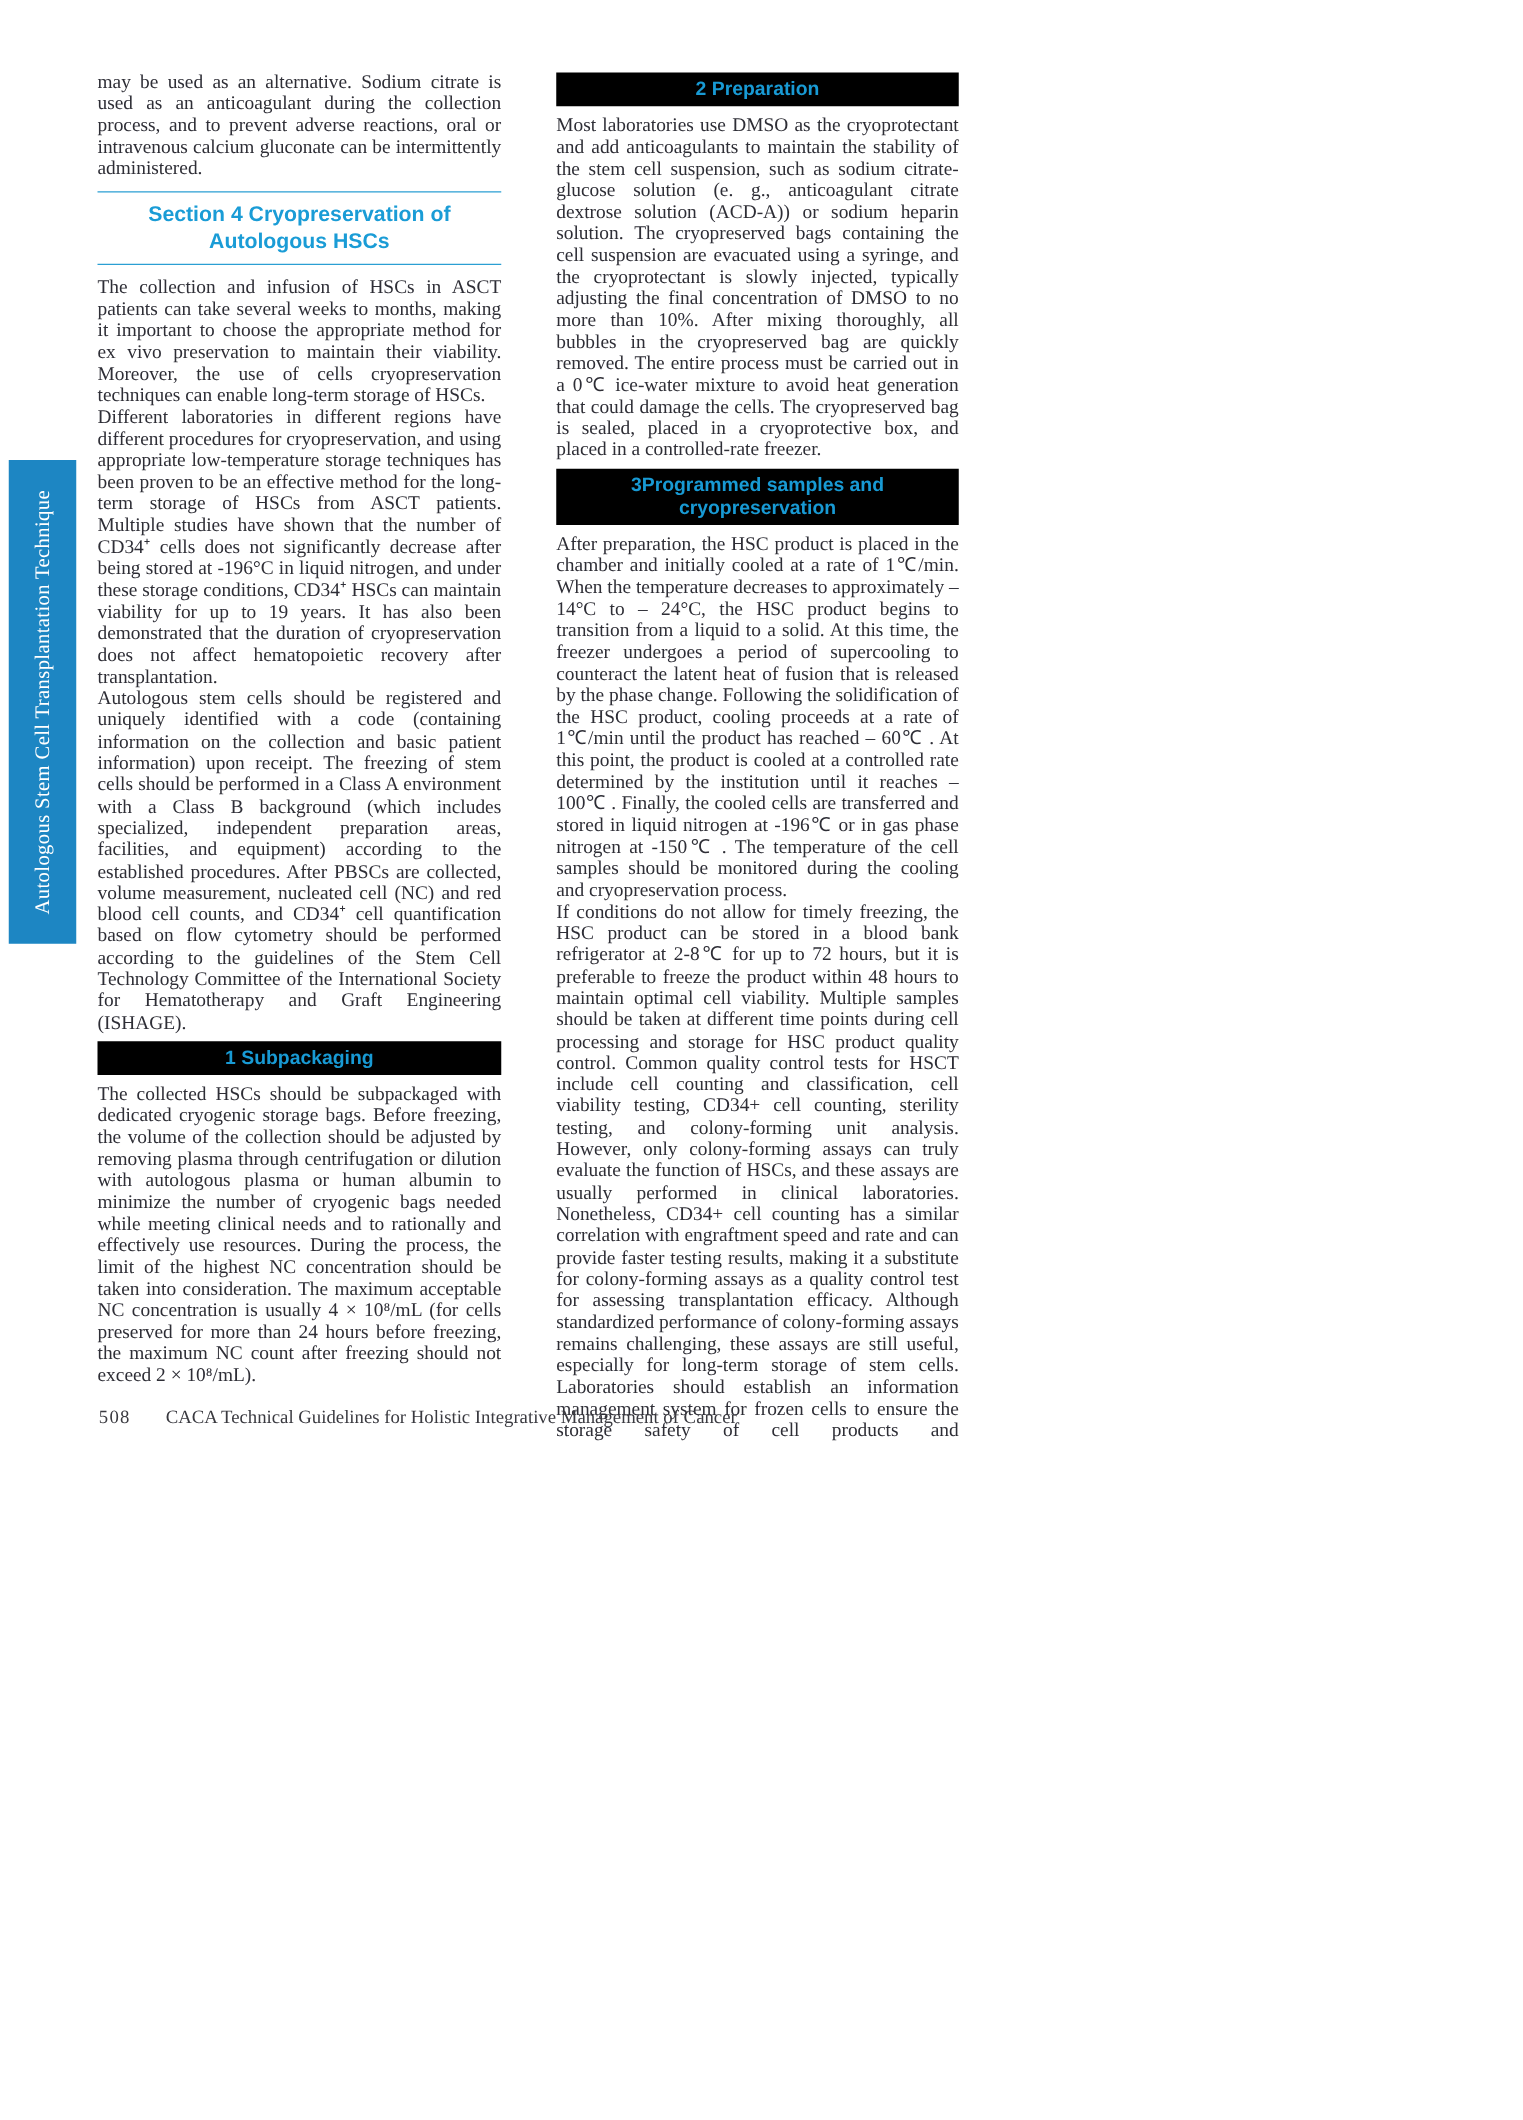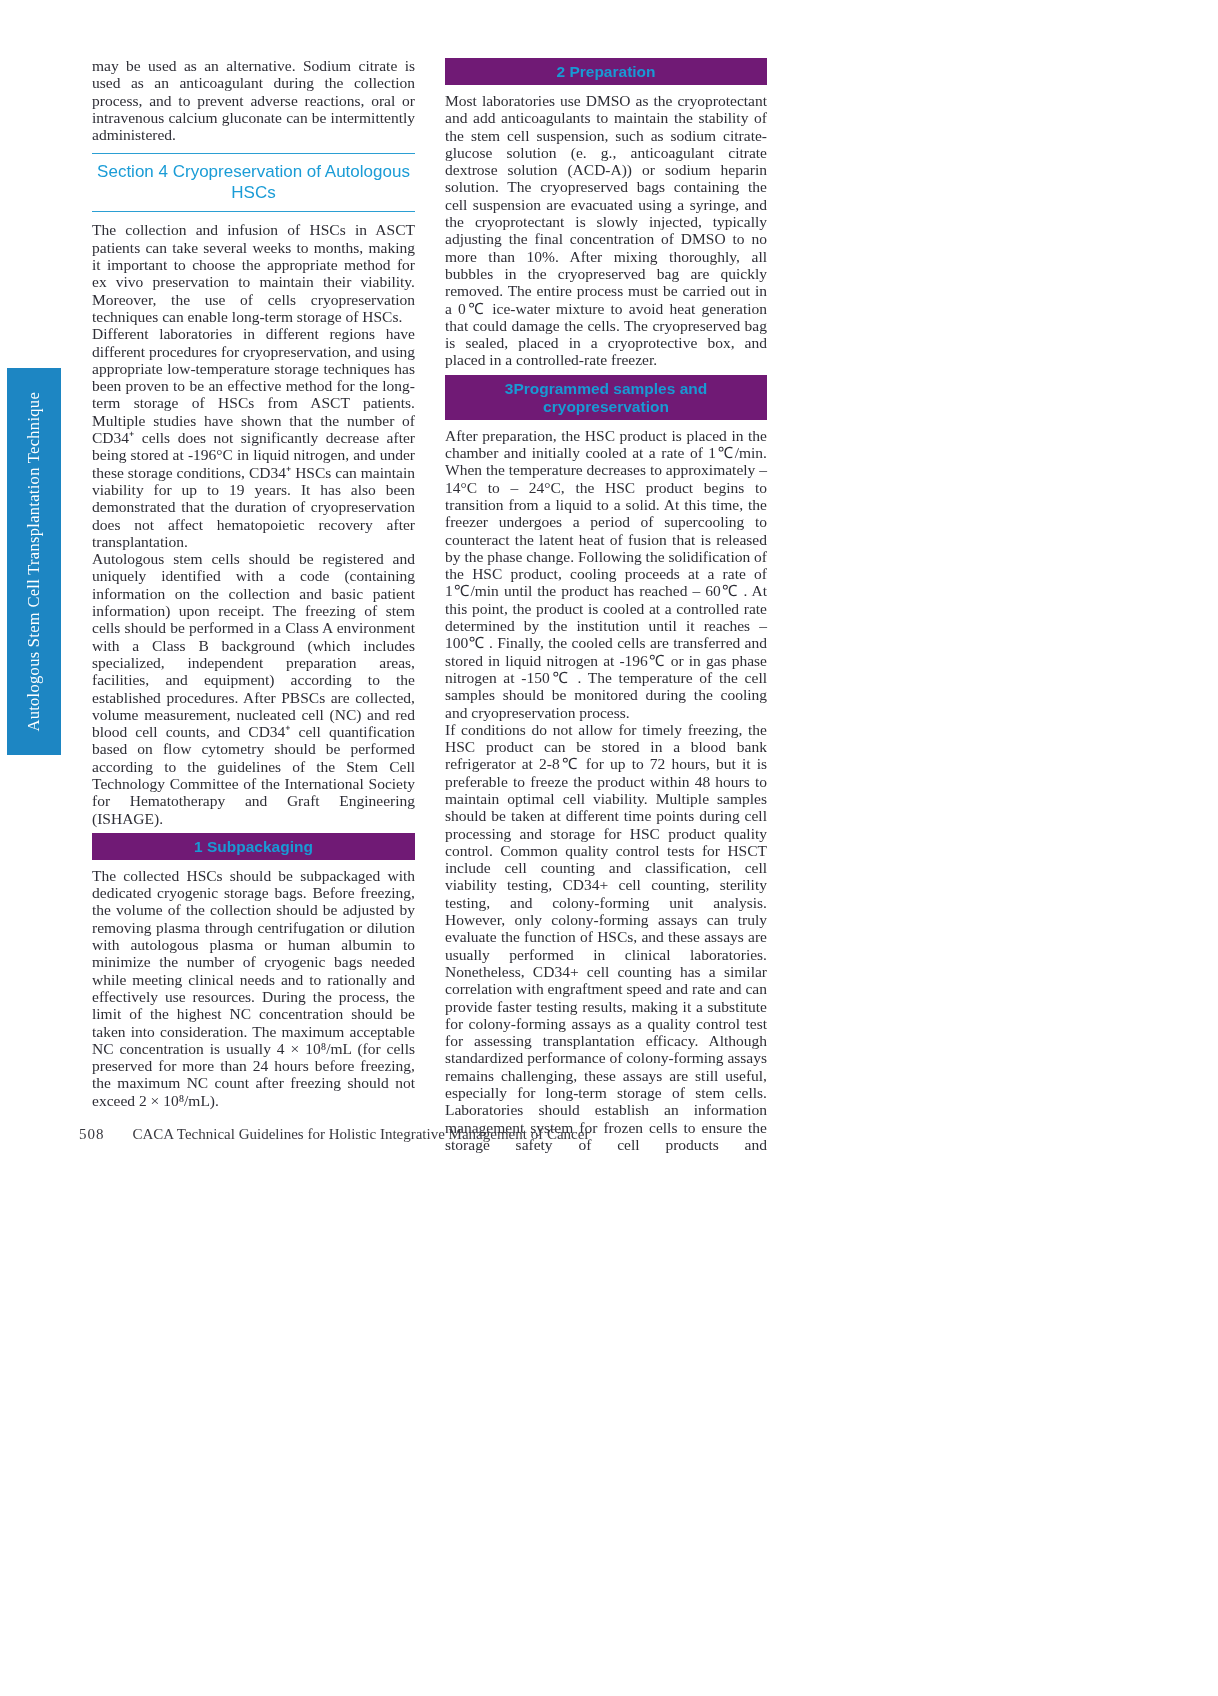--- a/index.html
+++ b/index.html
@@ -14,45 +14,45 @@
 
   .col {
     position: absolute;
     top: 57px;
     font-family: "Liberation Serif", serif;
     font-size: 15.5px;
     line-height: 17.3px;
     color: #2e2e36;
     text-align: justify;
   }
-  .col-left  { left: 92px;  width: 323px; }
+  .col-left  { left: 78px;  width: 323px; }
   .col-right { left: 445px; width: 322px; }
 
   .col p { margin: 0; }
 
   .section-heading {
     font-family: "Liberation Sans", sans-serif;
-    font-weight: normal;
+    font-weight: bold;
     color: #1a9cd6;
     font-size: 17px;
     line-height: 21px;
     text-align: center;
     border-top: 1.5px solid #2b9fd3;
     border-bottom: 1.5px solid #2b9fd3;
     padding: 7px 4px 8px;
     margin: 10px 0 9px;
   }
 
   .band-heading {
     font-family: "Liberation Sans", sans-serif;
     font-weight: bold;
     color: #189ad4;
     font-size: 15.5px;
     line-height: 18px;
-    background: #701a75;
+    background: #000000;
     text-align: center;
     padding: 5px 2px 4px;
     margin: 6px 0 7px;
   }
   .col-right .band-heading:first-child { margin-top: 1px; }
 
   .justify-last { text-align-last: justify; }
 
   .sidebar-tab {
     position: absolute;

